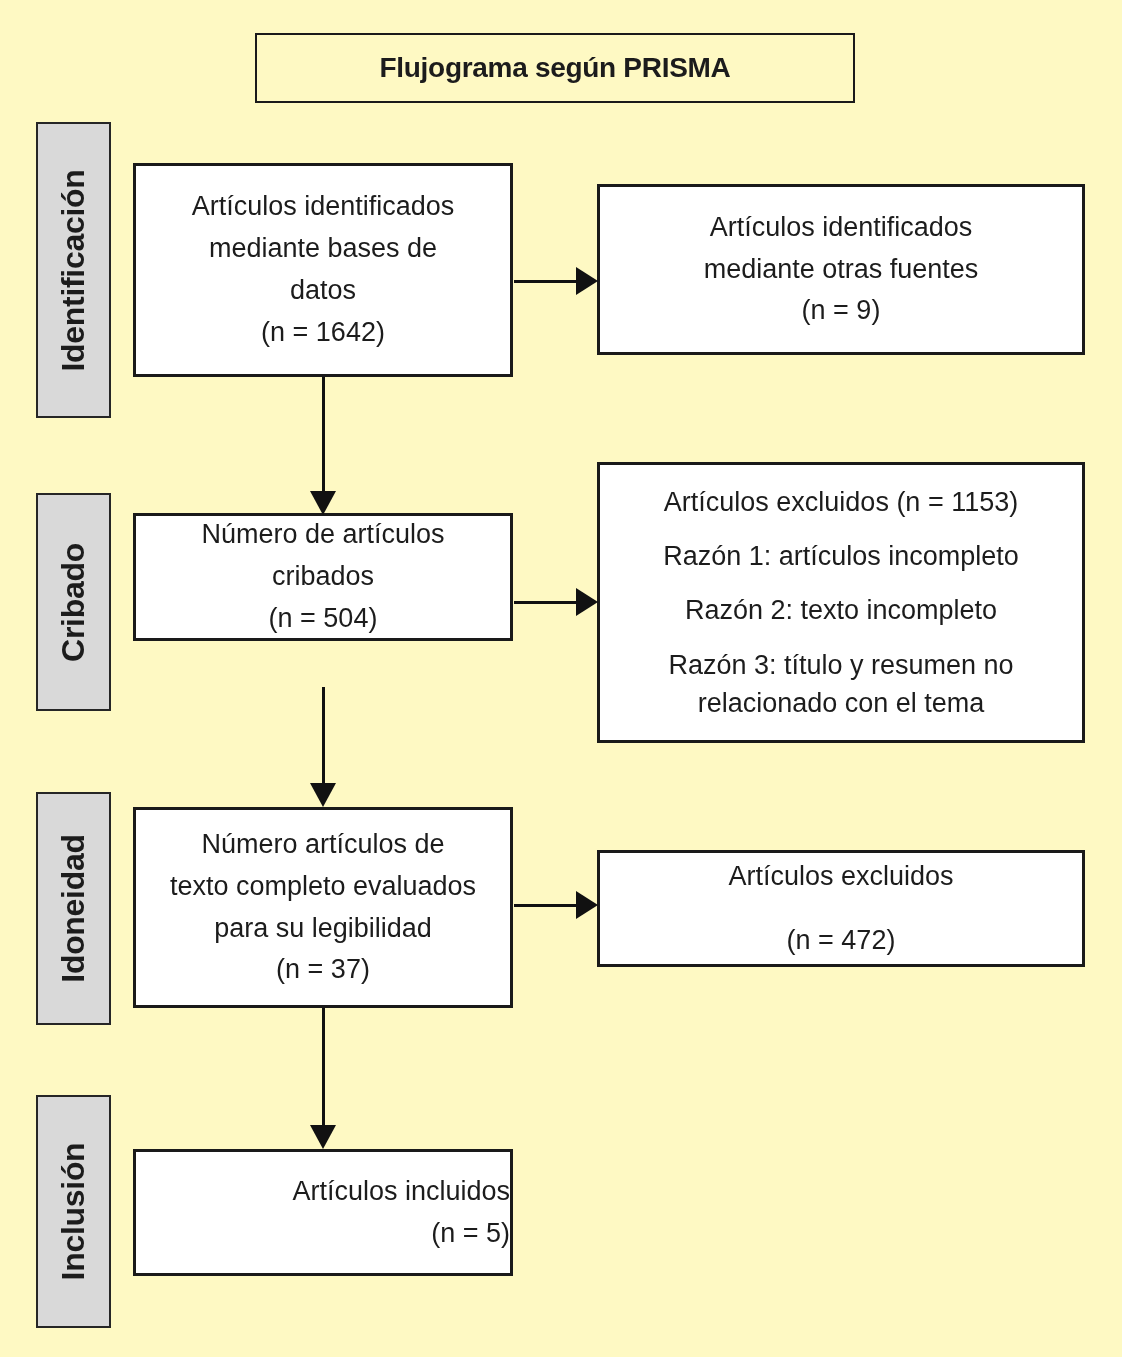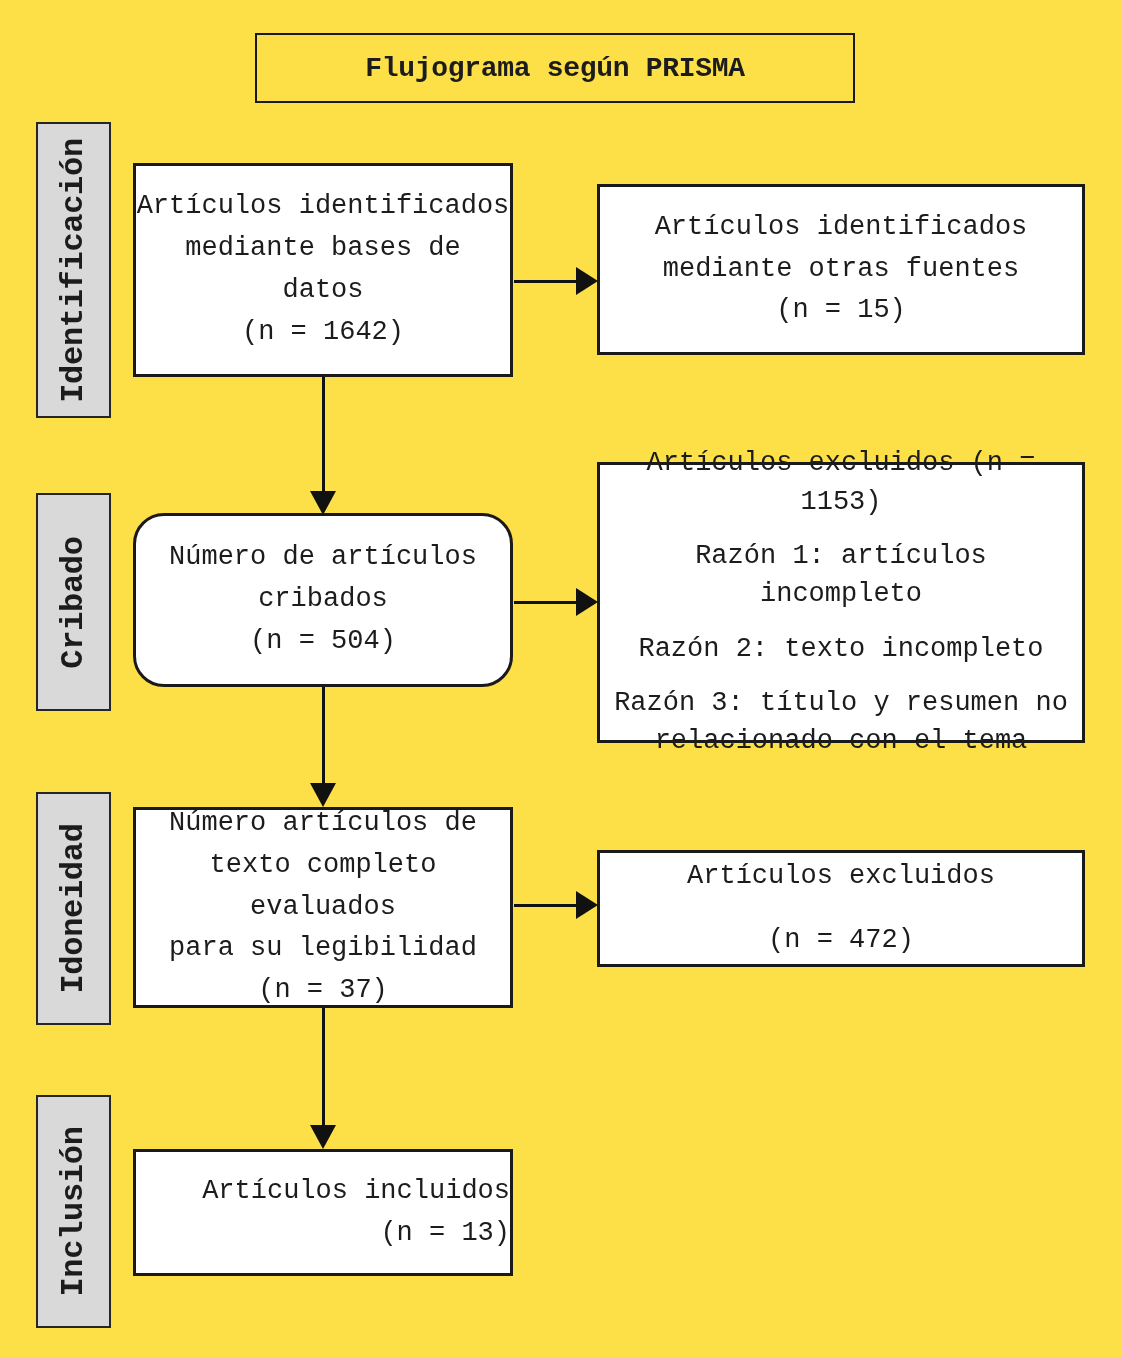--- a/index.html
+++ b/index.html
@@ -4,22 +4,22 @@
 <style>
   html, body {
     margin: 0;
     padding: 0;
     background: #ffffff;
   }
   .canvas {
     position: relative;
     width: 1122px;
     height: 1357px;
-    background: #fde047;
-    font-family: Liberation Mono, monospace;
+    background: #fef9c3;
+    font-family: Liberation Sans, sans-serif;
     color: #1c1c1c;
     overflow: hidden;
   }
 
   
   .title-box {
     position: absolute;
     left: 255px; top: 33px;
     width: 600px; height: 70px;
     border: 2px solid #1a1a1a;
@@ -61,21 +61,21 @@
     background: #ffffff;
     display: flex; flex-direction: column;
     align-items: center; justify-content: center;
     text-align: center;
     font-size: 27px;
     line-height: 1.55;
   }
   .box-text, .box-n { white-space: pre-line; }
 
   .box-identified-db   { left: 133px; top: 163px;  width: 380px; height: 214px; }
-  .box-screened        { left: 133px; top: 513px;  width: 380px; height: 174px; border-radius: 31px; }
+  .box-screened        { left: 133px; top: 513px;  width: 380px; height: 128px; }
   .box-fulltext        { left: 133px; top: 807px;  width: 380px; height: 201px; justify-content: center; }
   .box-included        { left: 133px; top: 1149px; width: 380px; height: 127px; align-items: flex-end; }
 
   .box-identified-other { left: 597px; top: 184px; width: 488px; height: 171px; }
   .box-excluded-screen  { left: 597px; top: 462px; width: 488px; height: 281px; padding: 17px 10px; }
   .box-excluded-full    { left: 597px; top: 850px; width: 488px; height: 117px; gap: 22px; }
 
   .para {
     white-space: pre-line;
     line-height: 1.42;
@@ -154,27 +154,27 @@
 
   <div class="flow-box box-fulltext">
     <div class="box-text">Número artículos de
 texto completo evaluados
 para su legibilidad</div>
     <div class="box-n">(n = 37)</div>
   </div>
 
   <div class="flow-box box-included">
     <div class="box-text">Artículos incluidos</div>
-    <div class="box-n">(n = 13)</div>
+    <div class="box-n">(n = 5)</div>
   </div>
 
   <div class="flow-box box-identified-other">
     <div class="box-text">Artículos identificados
 mediante otras fuentes</div>
-    <div class="box-n">(n = 15)</div>
+    <div class="box-n">(n = 9)</div>
   </div>
 
   <div class="flow-box box-excluded-screen">
     <div class="para">Artículos excluidos (n = 1153)</div>
     <div class="para">Razón 1: artículos incompleto</div>
     <div class="para">Razón 2: texto incompleto</div>
     <div class="para">Razón 3: título y resumen no
 relacionado con el tema</div>
   </div>
 

